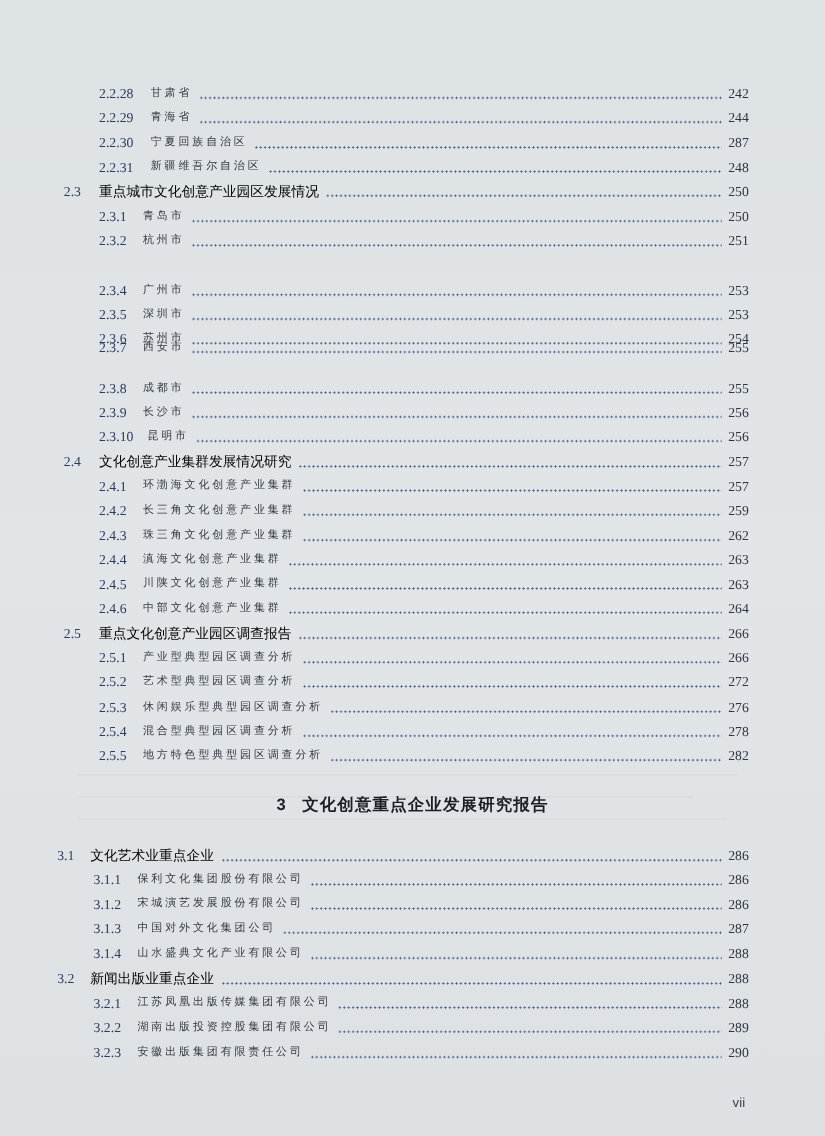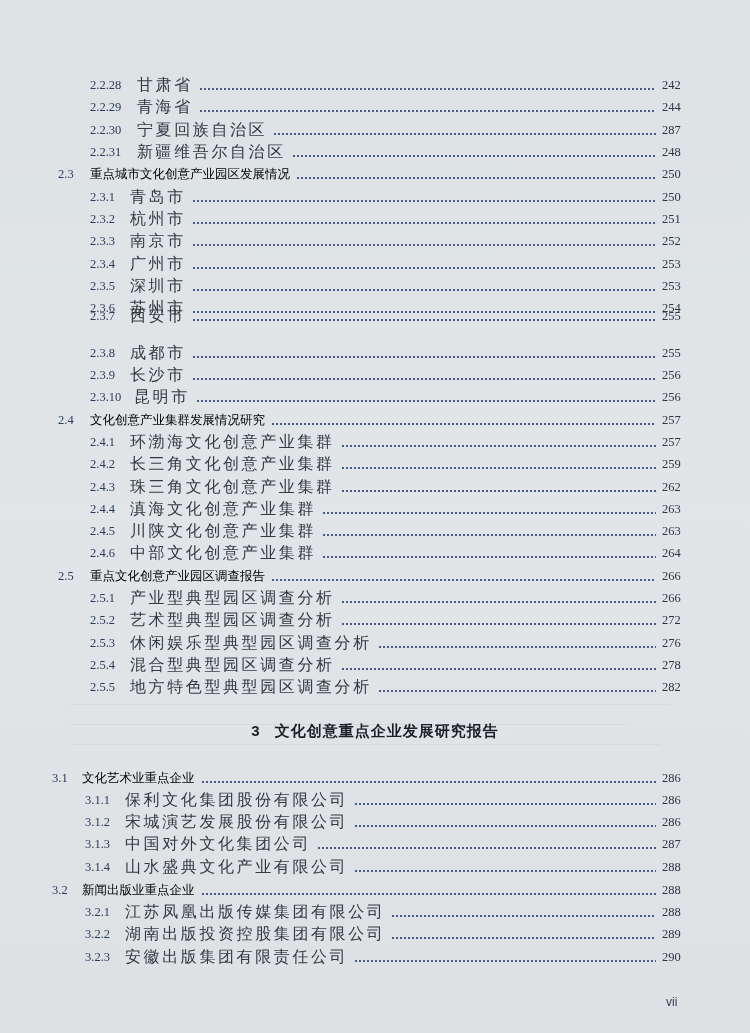--- a/index.html
+++ b/index.html
@@ -35,21 +35,21 @@
     .row .num {
       font-family: "Liberation Serif", "DejaVu Serif", serif;
       font-size: 12.5px;
       color: #2c3a5e;
       flex: none;
     }
     .row .title {
       flex: none;
       color: #333a44;
       letter-spacing: 2.6px;
-      font-size: 16px;
+      font-size: 10px;
     }
     .row.level2 .title {
       letter-spacing: 0px;
       font-size: 12.5px;
       color: #000000;
     }
     .row .leader {
       flex: 1 1 auto;
       height: 22px;
       margin: 0 6px 0 6px;
@@ -142,26 +142,20 @@
     <span class="title">青岛市</span>
     <span class="leader"></span>
     <span class="page-no">250</span>
   </div>
   <div class="row level3" style="left:90px; width:600px; top:208px;">
     <span class="num" style="width:40px;">2.3.2</span>
     <span class="title">杭州市</span>
     <span class="leader"></span>
     <span class="page-no">251</span>
   </div>
-  <div class="row level3" style="left:90px; width:600px; top:230px;">
-    <span class="num" style="width:40px;">2.3.3</span>
-    <span class="title">南京市</span>
-    <span class="leader"></span>
-    <span class="page-no">252</span>
-  </div>
   <div class="row level3" style="left:90px; width:600px; top:253px;">
     <span class="num" style="width:40px;">2.3.4</span>
     <span class="title">广州市</span>
     <span class="leader"></span>
     <span class="page-no">253</span>
   </div>
   <div class="row level3" style="left:90px; width:600px; top:275px;">
     <span class="num" style="width:40px;">2.3.5</span>
     <span class="title">深圳市</span>
     <span class="leader"></span>

